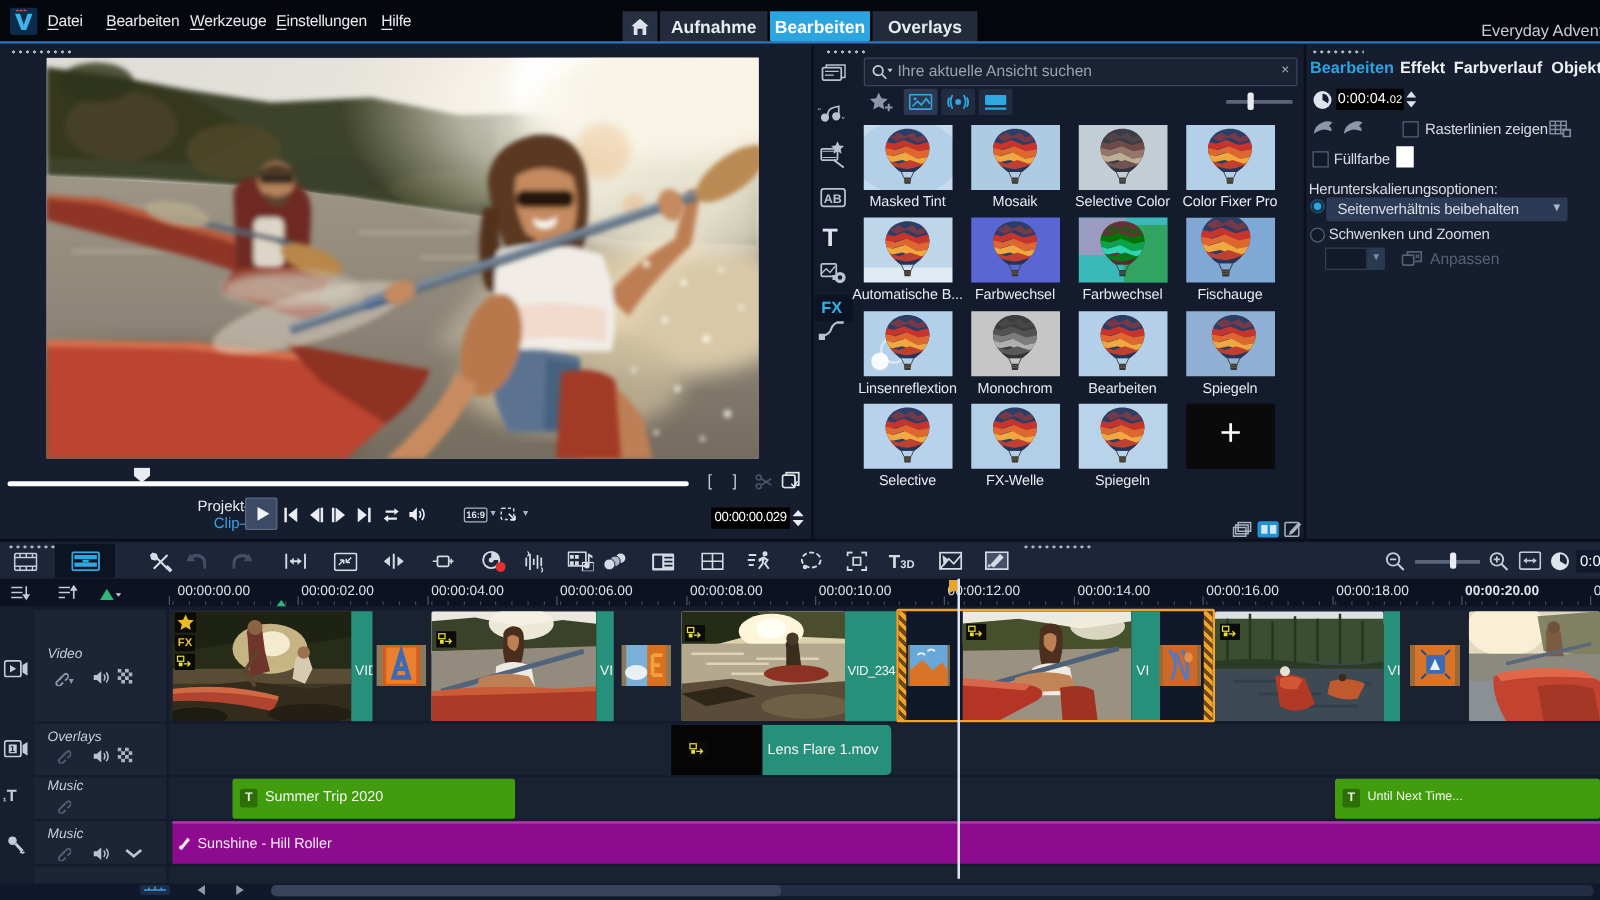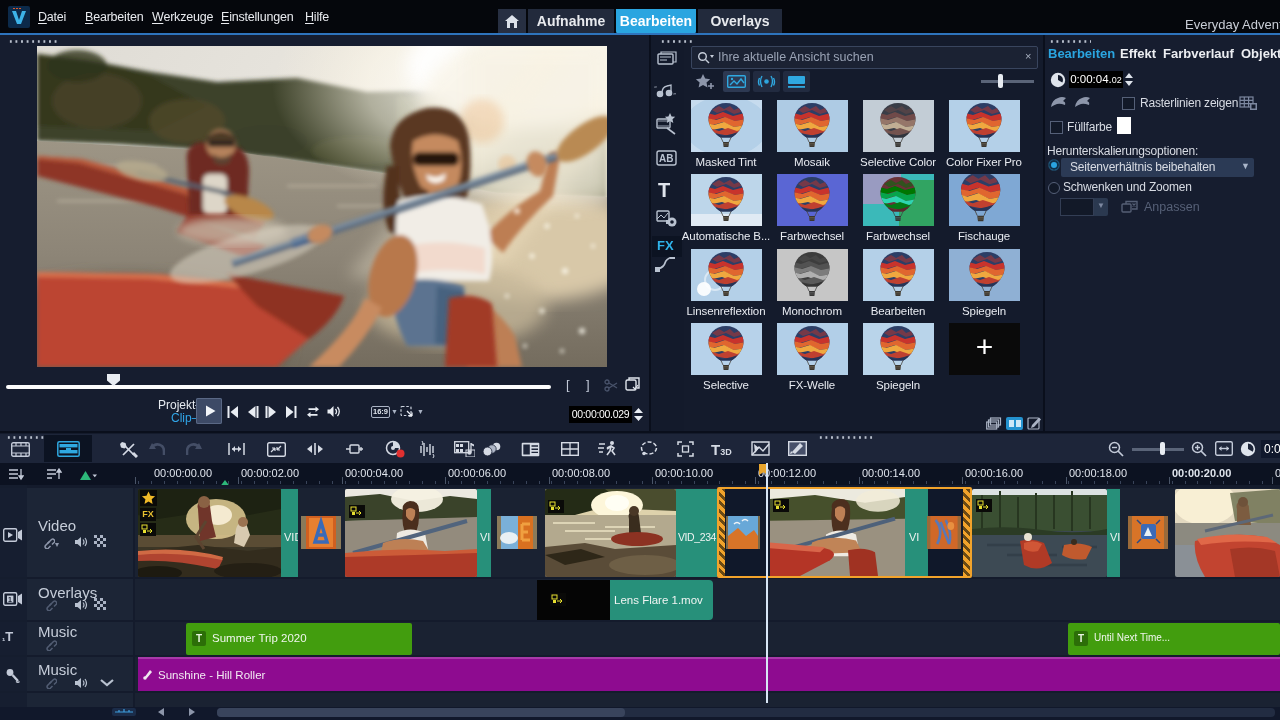--- a/index.html
+++ b/index.html
@@ -32,21 +32,21 @@
 
 .plbl { position:absolute; color:#d7dbe3; font-size:12px; letter-spacing:-0.2px; white-space:nowrap; }
 .checkbox { position:absolute; width:13px; height:13px; background:#121928; border:1px solid #556078; }
 .radio { position:absolute; width:12px; height:12px; border-radius:50%; background:#121928; border:1px solid #556078; }
 .ptab { position:absolute; top:46px; font-size:13px; font-weight:bold; color:#eceef2; white-space:nowrap;}
 
 .thumb { position:absolute; width:71px; height:52px; overflow:hidden; background:#b6d2e9; }
 .tlabel { position:absolute; width:90px; text-align:center; color:#e8ebf1; font-size:11.5px; letter-spacing:-0.1px; white-space:nowrap; }
 
 .rlabel { position:absolute; font-size:11px; color:#dfe4ec; white-space:nowrap; }
-.thlabel { position:absolute; color:#c6cdd9; font-size:15px; }
+.thlabel { position:absolute; color:#c6cdd9; font-size:11px;font-style:italic; }
 svg { display:block; }
 </style>
 </head>
 <body>
 <div id="app">
 
   <div id="menubar">
     <svg style="position:absolute;left:8px;top:6px" width="22" height="22" viewBox="0 0 22 22">
       <rect x="0" y="0" width="22" height="22" rx="2" fill="#0c2a4a"></rect>
       <path d="M4 5 L8 5 L11 14 L14 5 L18 5 L13 18 L9 18 Z" fill="#3db3e8"></path>
@@ -686,21 +686,21 @@
   <svg style="position:absolute; left:46px; top:468px;" width="16" height="13" viewBox="0 0 16 13">
       <g stroke="#c3cad8" stroke-width="1.3">
         <path d="M1 2 H10 M1 6 H10 M1 10 H6"></path>
         <path d="M13 11 V4 M11 4 h4 l-2 -3 Z" fill="#c3cad8"></path>
       </g>
     </svg>
   <svg style="position:absolute; left:79px; top:470px;" width="18" height="11" viewBox="0 0 18 11">
       <path d="M6.5 1 L12 10 L1 10 Z" fill="#2db87a"></path>
       <path d="M13.5 4.5 l4.5 0 -2.2 2.8 Z" fill="#c3cad8"></path>
     </svg>
-  <div class="rlabel" style="left:154px; top:467px;">00:00:00.00</div>
+  <div class="rlabel" style="left:142px; top:467px;">00:00:00.00</div>
   <div style="position:absolute; left:135px; top:477px; width:1px; height:7px; background:#4a5568;"></div>
   <div class="rlabel" style="left:241px; top:467px;">00:00:02.00</div>
   <div style="position:absolute; left:238px; top:477px; width:1px; height:7px; background:#4a5568;"></div>
   <div class="rlabel" style="left:345px; top:467px;">00:00:04.00</div>
   <div style="position:absolute; left:342px; top:477px; width:1px; height:7px; background:#4a5568;"></div>
   <div class="rlabel" style="left:448px; top:467px;">00:00:06.00</div>
   <div style="position:absolute; left:445px; top:477px; width:1px; height:7px; background:#4a5568;"></div>
   <div class="rlabel" style="left:552px; top:467px;">00:00:08.00</div>
   <div style="position:absolute; left:549px; top:477px; width:1px; height:7px; background:#4a5568;"></div>
   <div class="rlabel" style="left:655px; top:467px;">00:00:10.00</div>

